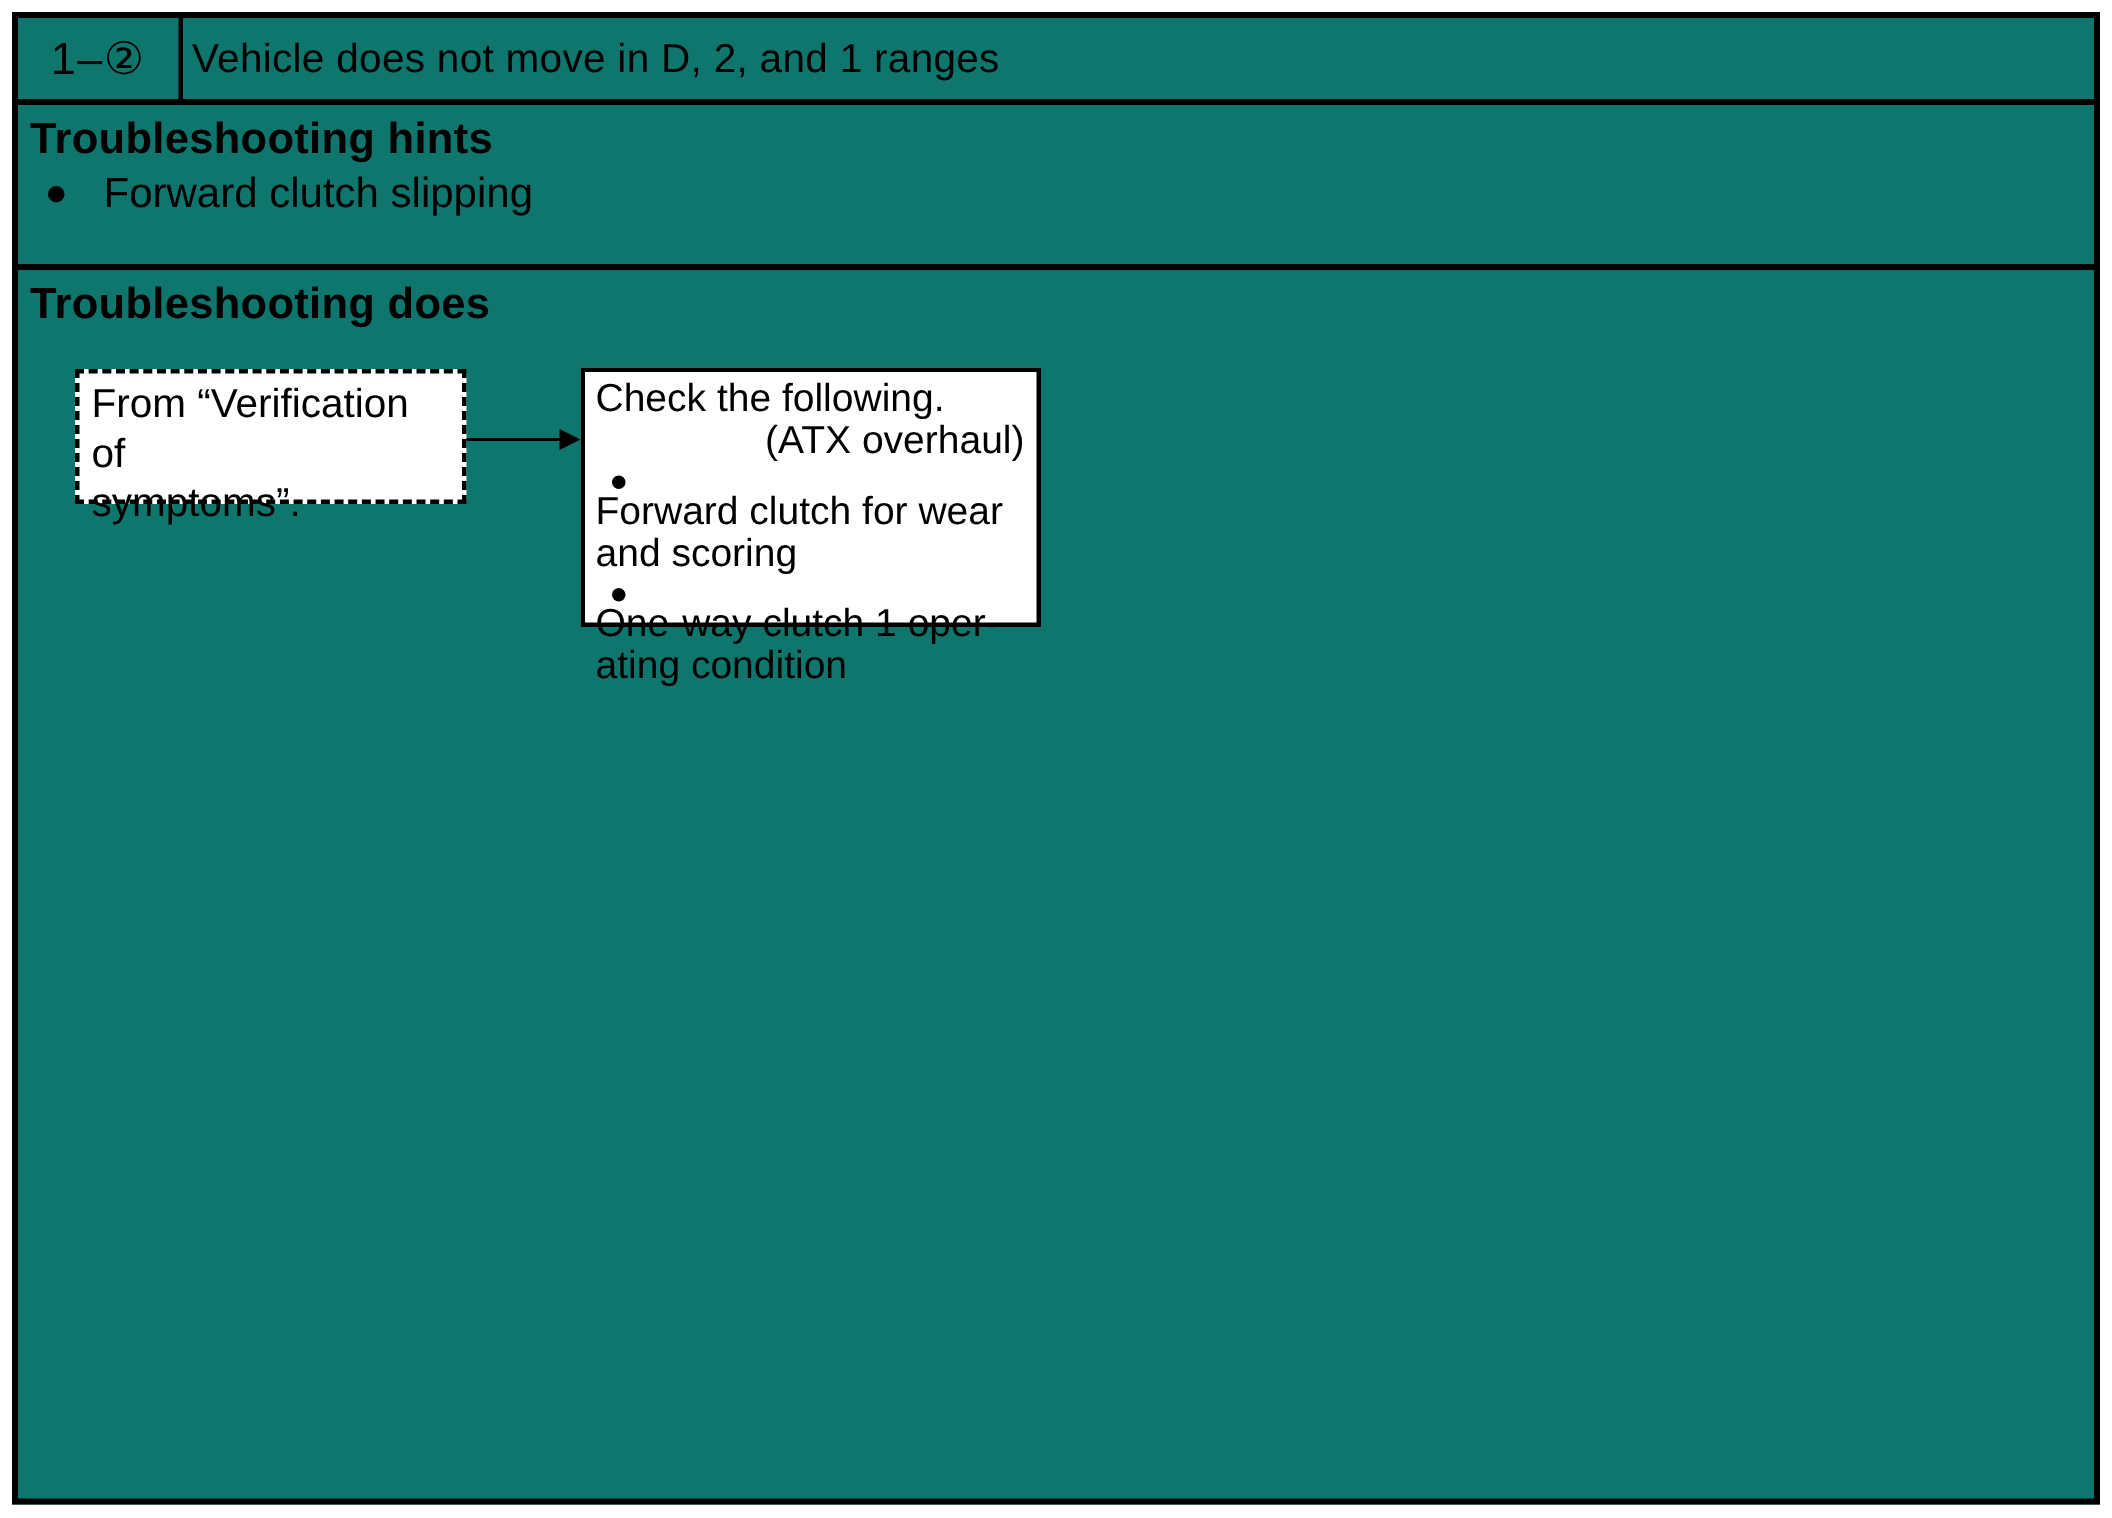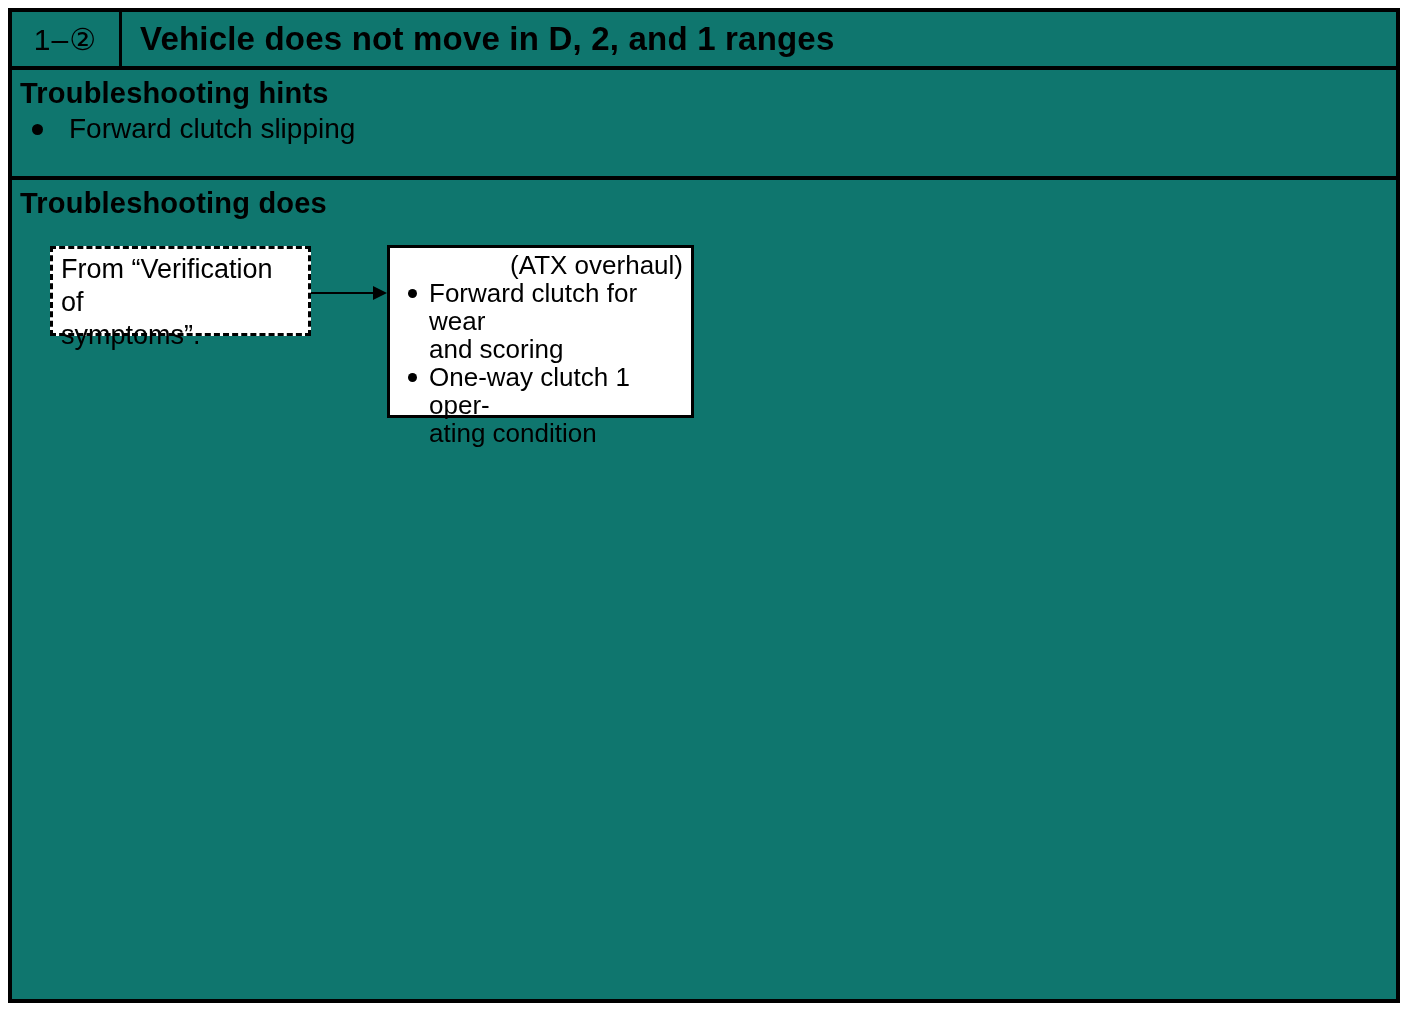--- a/index.html
+++ b/index.html
@@ -33,23 +33,23 @@
     width: 110px;
     flex: 0 0 110px;
     border-right: 3px solid #000000;
     display: flex; align-items: center; justify-content: center;
     font-size: 30px;
     letter-spacing: 1px;
   }
   .header-title {
     flex: 1;
     display: flex; align-items: center;
-    padding-left: 18px;
-    font-size: 33px;
-    font-weight: bold;
+    padding-left: 6px;
+    font-size: 27px;
+    font-weight: normal;
     letter-spacing: 0.2px;
   }
   
   .hints {
     flex: 0 0 auto;
     border-bottom: 4px solid #000000;
     padding: 6px 14px 28px 8px;
   }
   .section-heading {
     font-size: 29px;
@@ -120,20 +120,21 @@
     line-height: 28px;
     background: #ffffff;
   }
   .check-box .right-line {
     text-align: right;
     padding-right: 2px;
   }
   .check-row {
     display: flex;
     align-items: flex-start;
+    flex-direction: column;
   }
   .check-row .dot {
     width: 9px; height: 9px;
     border-radius: 50%;
     background: #000000;
     margin: 10px 12px 0 11px;
     flex: 0 0 auto;
   }
   .check-row .check-text {
     white-space: pre-line;
@@ -166,20 +167,21 @@
 
         <div class="start-box">From “Verification of
 symptoms”.</div>
 
         <div class="flow-arrow">
           <span class="arrow-line"></span>
           <span class="arrow-head"></span>
         </div>
 
         <div class="check-box">
+          <div class="check-title">Check the following.</div>
           <div class="right-line">(ATX overhaul)</div>
           <div class="check-row">
             <span class="dot"></span>
             <span class="check-text">Forward clutch for wear
 and scoring</span>
           </div>
           <div class="check-row">
             <span class="dot"></span>
             <span class="check-text">One-way clutch 1 oper-
 ating condition</span>

